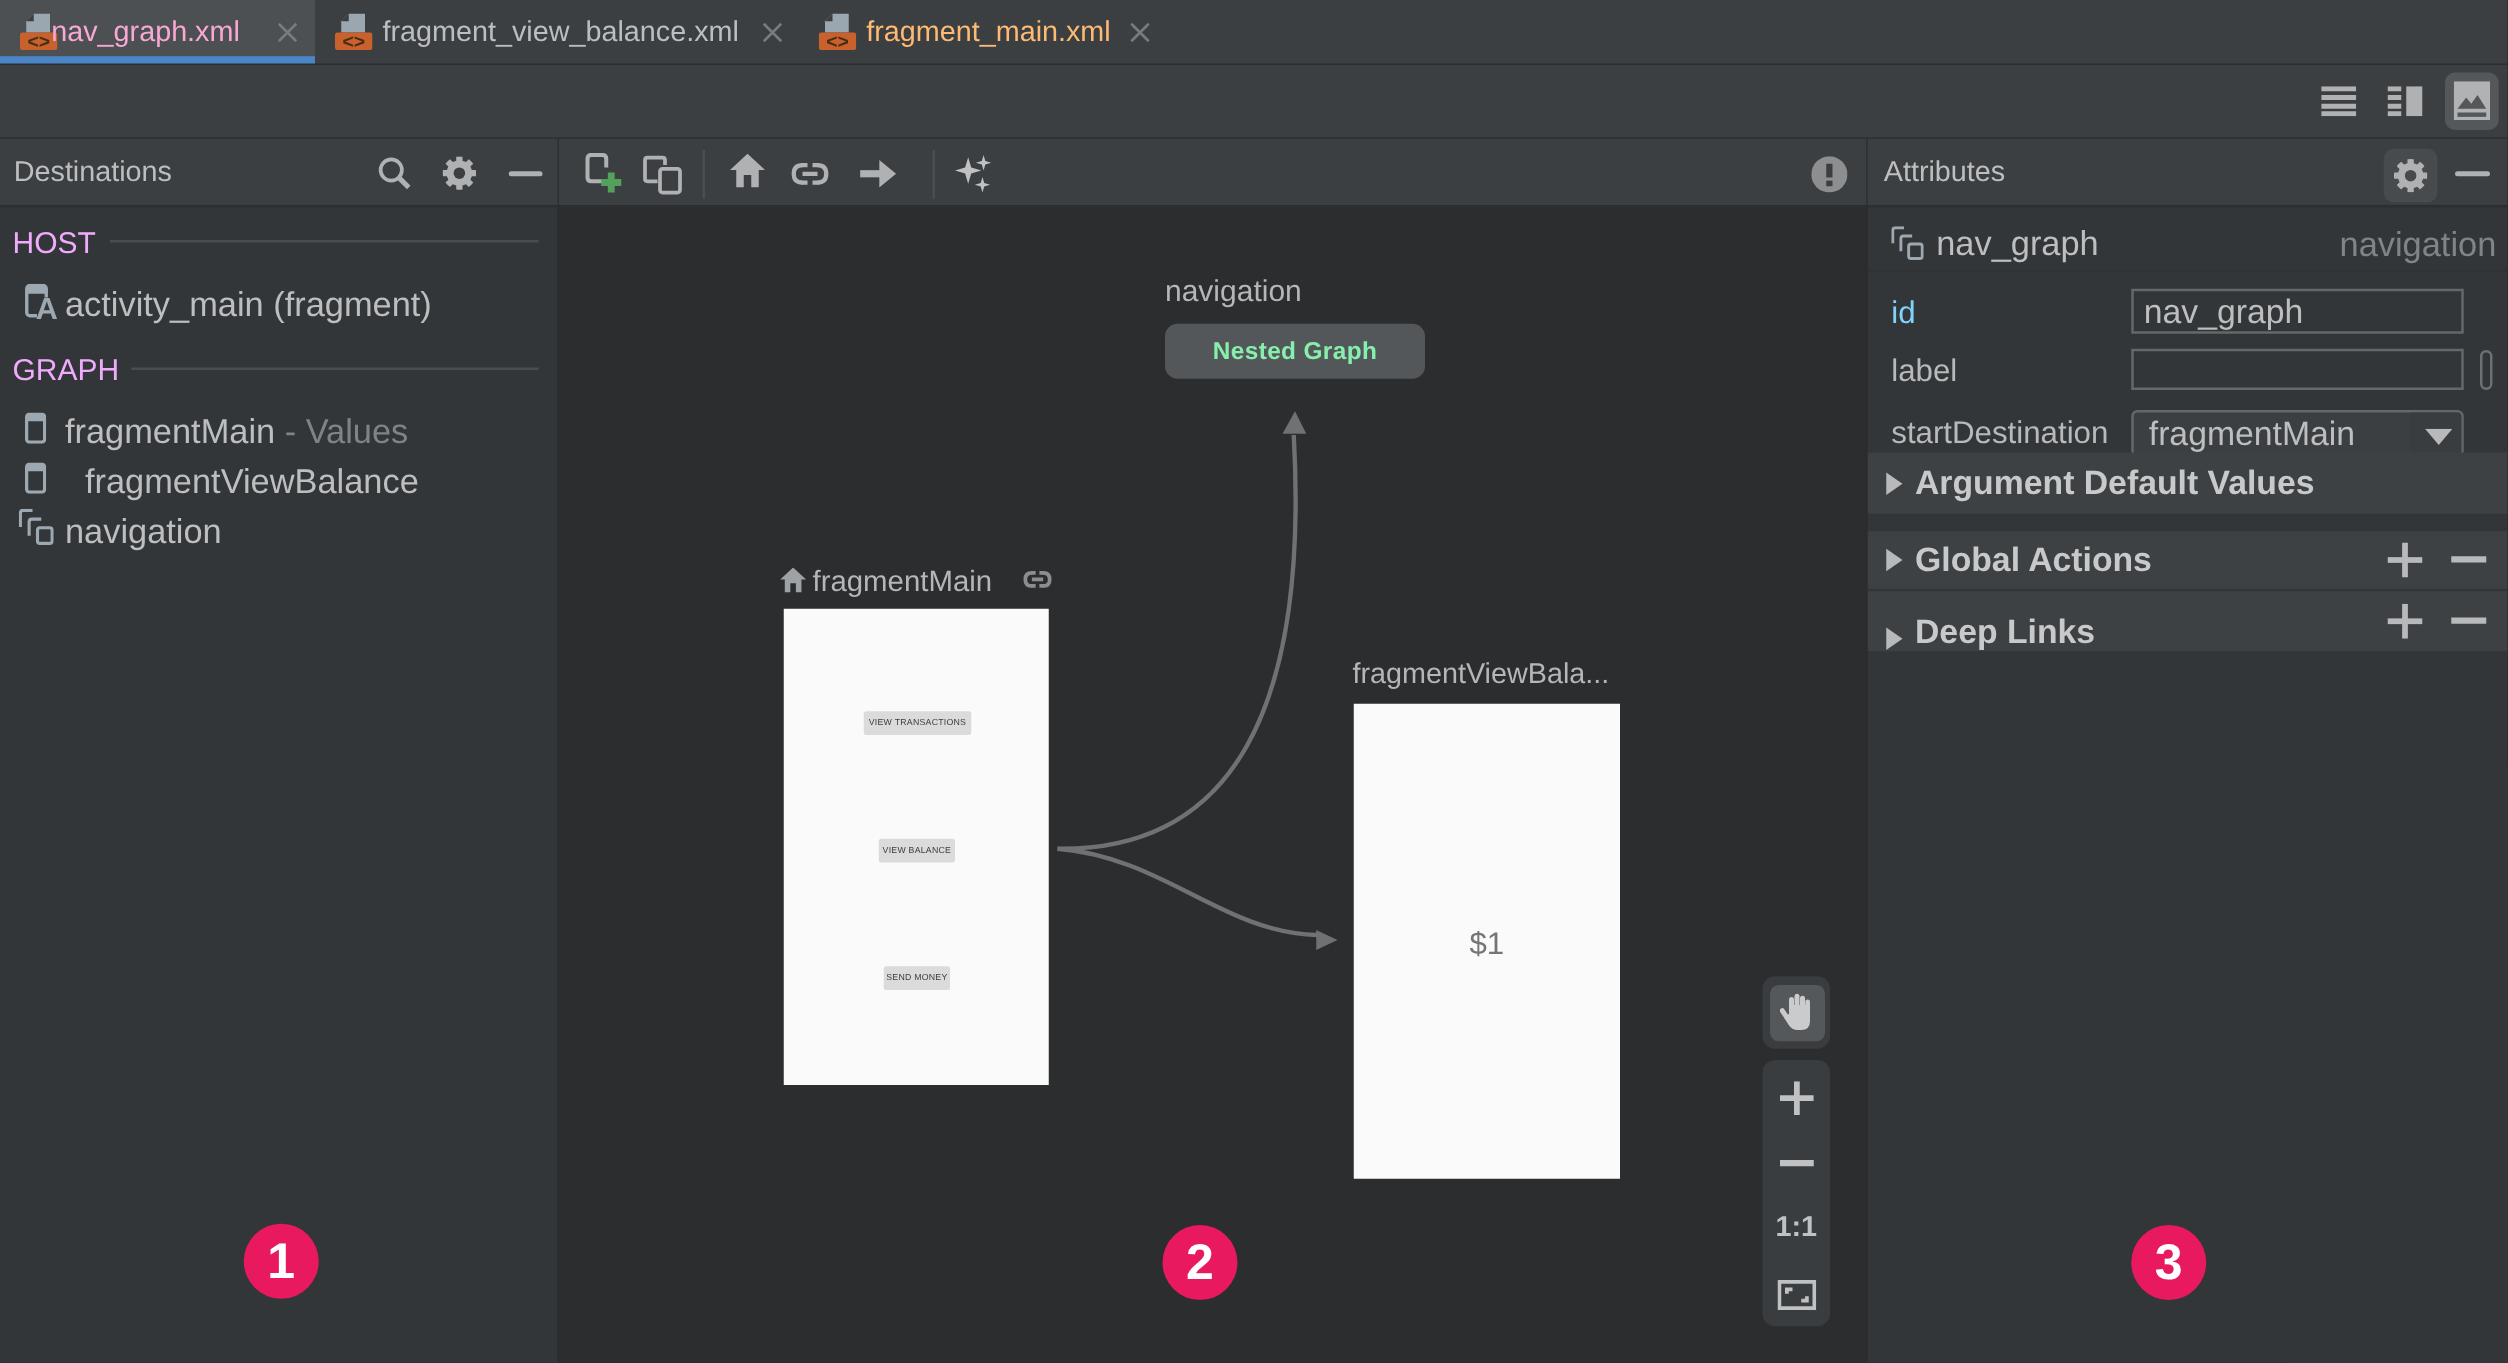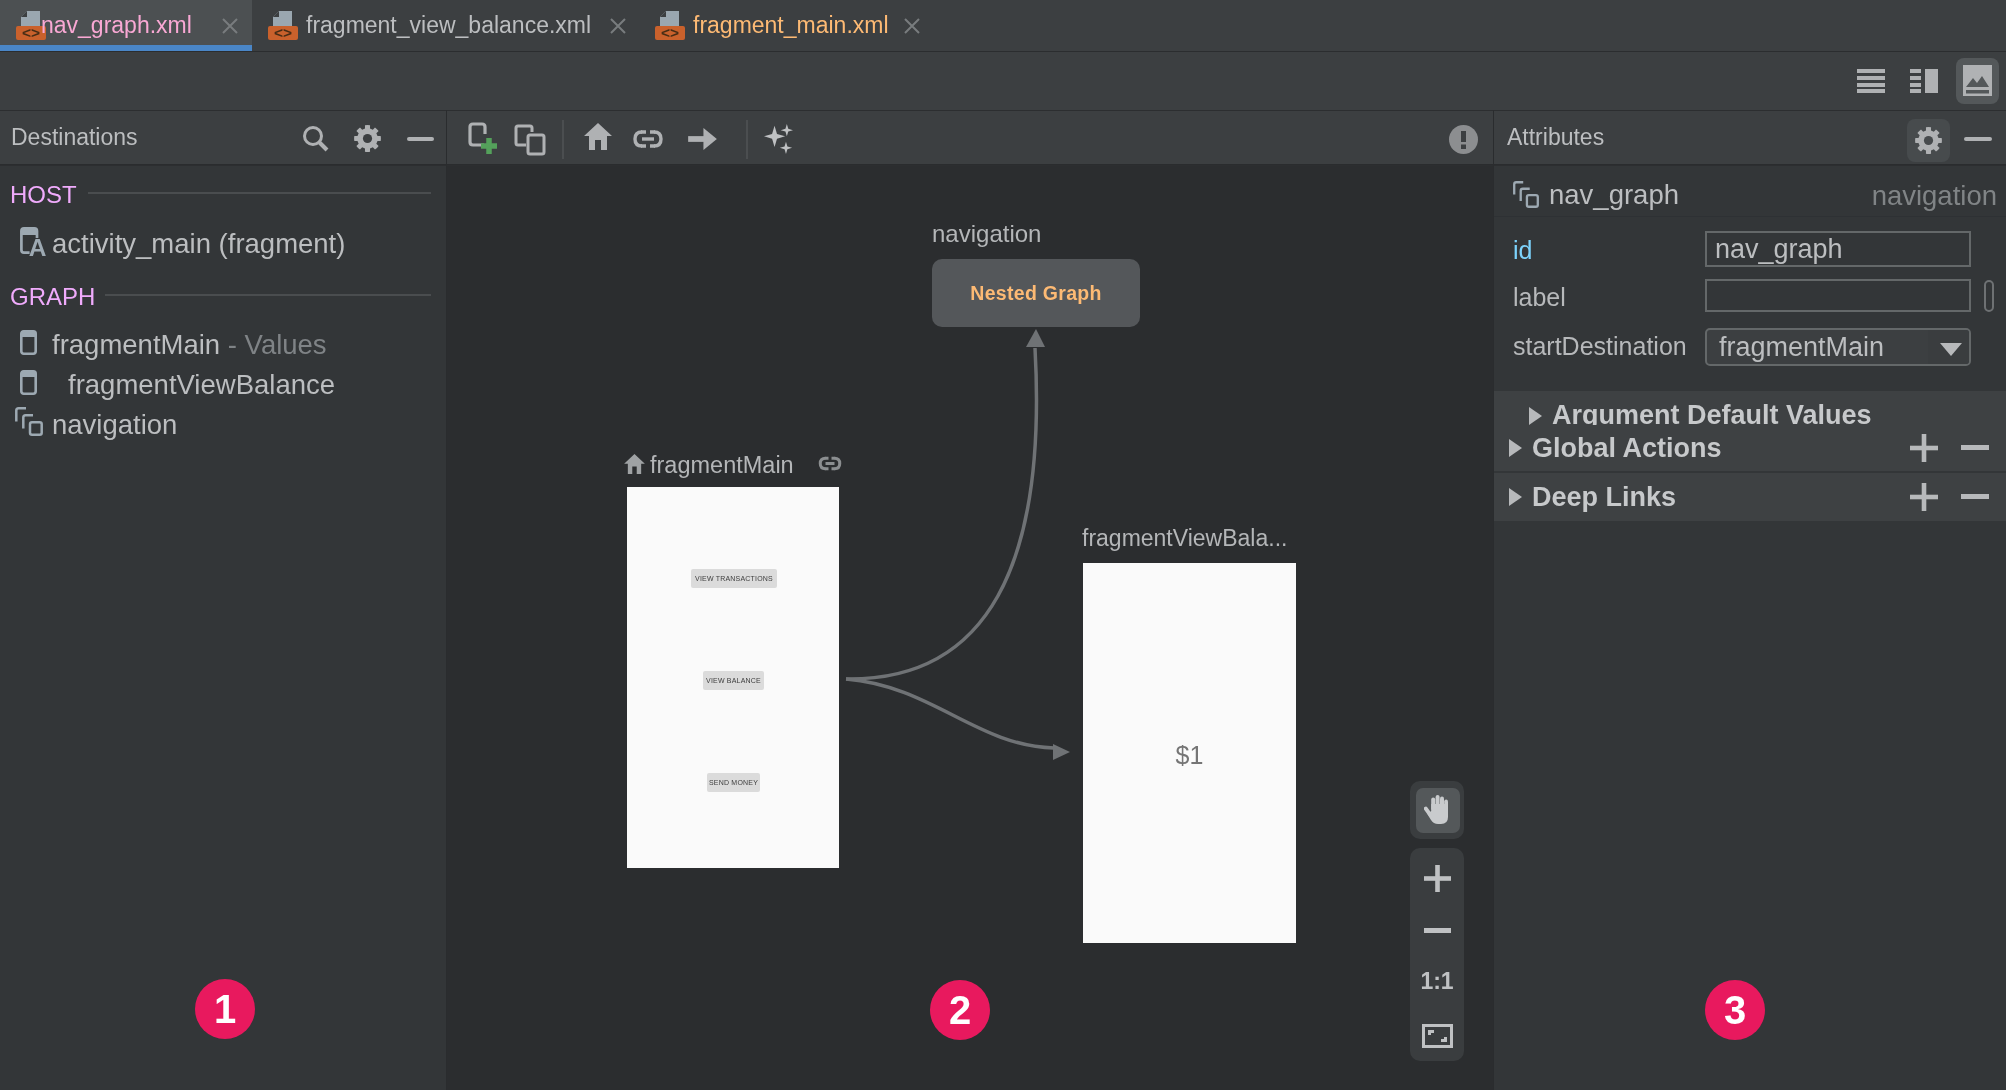--- a/index.html
+++ b/index.html
@@ -174,21 +174,21 @@
       <path d="M8.3 21.5 L8.3 10.6 Q8.3 8.3 10.6 8.3 L18 8.3" fill="none" stroke="#9da9b2" stroke-width="2.5"></path>
       <rect x="15" y="15.2" width="11.7" height="12.5" rx="2" fill="none" stroke="#9da9b2" stroke-width="2.5"></rect>
     </svg>
     <div class="abs item" style="left:52px;top:243px;">navigation</div>
     <div class="badge" style="left:195px;top:813px;">1</div>
   </div>
 
   <div id="canvas">
 
     <div class="abs cardlabel" style="left:485px;top:54px;">navigation</div>
-    <div class="abs" style="left:485px;top:93px;width:208px;height:68px;border-radius:10px;background:#54575a;color:#fdba74;font-weight:bold;font-size:19.5px;letter-spacing:0.3px;display:flex;align-items:center;justify-content:center;">Nested Graph</div>
+    <div class="abs" style="left:485px;top:93px;width:208px;height:44px;border-radius:10px;background:#54575a;color:#86efac;font-weight:bold;font-size:19.5px;letter-spacing:0.3px;display:flex;align-items:center;justify-content:center;">Nested Graph</div>
 
     <svg class="abs" style="left:0;top:0" width="1046" height="924" viewBox="0 0 1046 924">
       <path d="M399 513 C 540 515, 600 400, 588 182" fill="none" stroke="#6f7275" stroke-width="3.5"></path>
       <path d="M589 163 L579 181 L598 181 Z" fill="#6f7275"></path>
       <path d="M399 513 C 485 520, 530 580, 607 582" fill="none" stroke="#6f7275" stroke-width="3.5"></path>
       <path d="M623 586 L606 578 L606 594 Z" fill="#6f7275"></path>
     </svg>
 
     <svg class="abs" style="left:177px;top:288px" width="21" height="20" viewBox="0 0 28 27">
       <path d="M14 0 L28 13 L23 13 L23 27 L17 27 L17 17 L11 17 L11 27 L5 27 L5 13 L0 13 Z" fill="#9fa2a4"></path>
@@ -251,38 +251,38 @@
     <div class="abs" style="left:19px;top:117px;color:#b7b9bb;font-size:25px;">label</div>
     <div class="abs" style="left:211px;top:113px;width:266px;height:33px;border:2px solid #646869;"></div>
     <div class="abs" style="left:490px;top:114px;width:10px;height:32px;border-radius:6px;border:2px solid #6e7173;"></div>
     <div class="abs" style="left:19px;top:166px;color:#b7b9bb;font-size:25px;">startDestination</div>
     <div class="abs" style="left:211px;top:162px;width:266px;height:38px;border:2px solid #646869;border-radius:5px;background:#3c3f41;color:#bcbec0;font-size:27px;display:flex;align-items:center;padding-left:12px;">fragmentMain</div>
     <div class="abs" style="left:434px;top:164px;width:41px;height:34px;border-radius:0 3px 3px 0;background:#3a3d3f;"></div>
     <svg class="abs" style="left:446px;top:177px" width="22" height="13" viewBox="0 0 22 13">
         <path d="M0 0 L22 0 L11 13 Z" fill="#b7b9bb"></path>
       </svg>
 
-    <div class="secrow" style="top:225px;height:49px;padding-left:20px;">
+    <div class="secrow" style="top:196px;height:49px;">
       <svg style="margin-left:14px" width="15" height="20" viewBox="0 0 15 20">
           <path d="M1 1 L14 10 L1 19 Z" fill="#b7b9bb"></path>
         </svg>
       <span style="margin-left:9px">Argument Default Values</span>
     </div>
     <div class="secrow" style="top:259px;height:46px;">
       <svg style="margin-left:14px" width="15" height="20" viewBox="0 0 15 20">
           <path d="M1 1 L14 10 L1 19 Z" fill="#b7b9bb"></path>
         </svg>
       <span style="margin-left:9px">Global Actions</span>
       <svg class="abs" style="left:416px;top:9px" width="28" height="28" viewBox="0 0 28 28">
           <rect x="0" y="11.7" width="28" height="4.6" fill="#b7b9bb"></rect>
           <rect x="11.7" y="0" width="4.6" height="28" fill="#b7b9bb"></rect>
         </svg>
       <div class="abs" style="left:467px;top:20px;width:28px;height:4.6px;background:#b7b9bb;"></div>
     </div>
-    <div class="secrow" style="top:307px;height:48px;">
+    <div class="secrow" style="top:307px;height:48px;align-items:flex-end;">
       <svg style="margin-left:14px" width="15" height="20" viewBox="0 0 15 20">
           <path d="M1 1 L14 10 L1 19 Z" fill="#b7b9bb"></path>
         </svg>
       <span style="margin-left:9px">Deep Links</span>
       <svg class="abs" style="left:416px;top:10px" width="28" height="28" viewBox="0 0 28 28">
           <rect x="0" y="11.7" width="28" height="4.6" fill="#b7b9bb"></rect>
           <rect x="11.7" y="0" width="4.6" height="28" fill="#b7b9bb"></rect>
         </svg>
       <div class="abs" style="left:467px;top:21px;width:28px;height:4.6px;background:#b7b9bb;"></div>
     </div>

